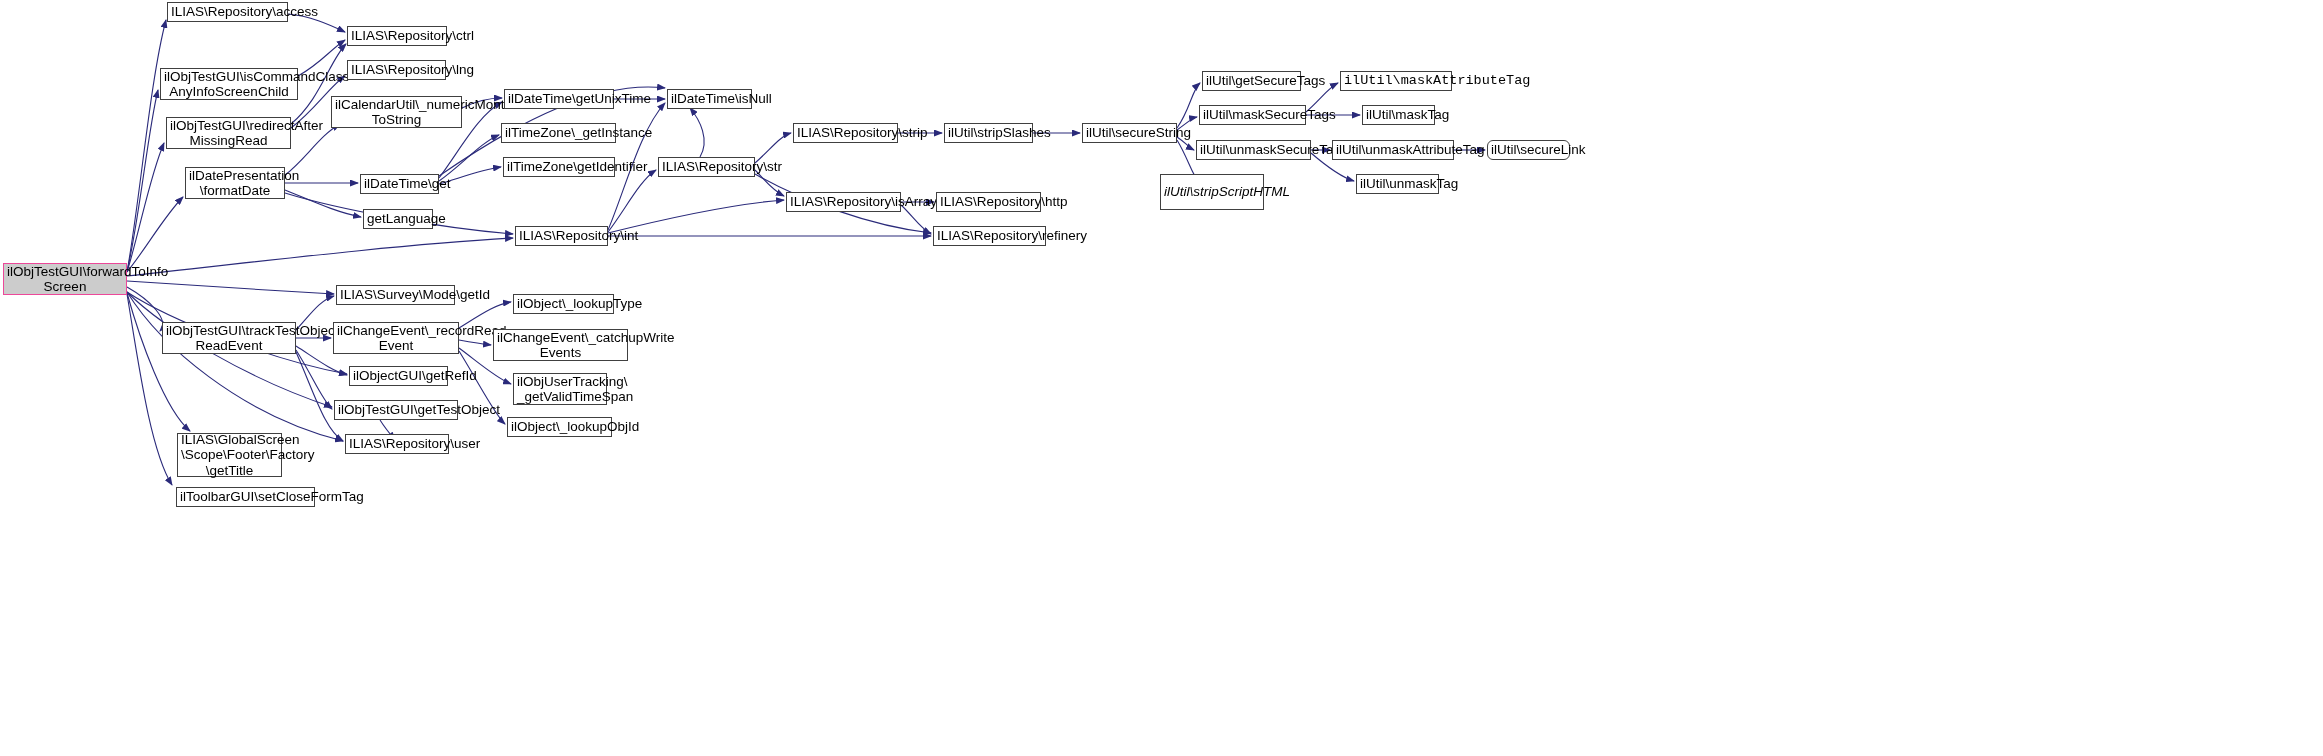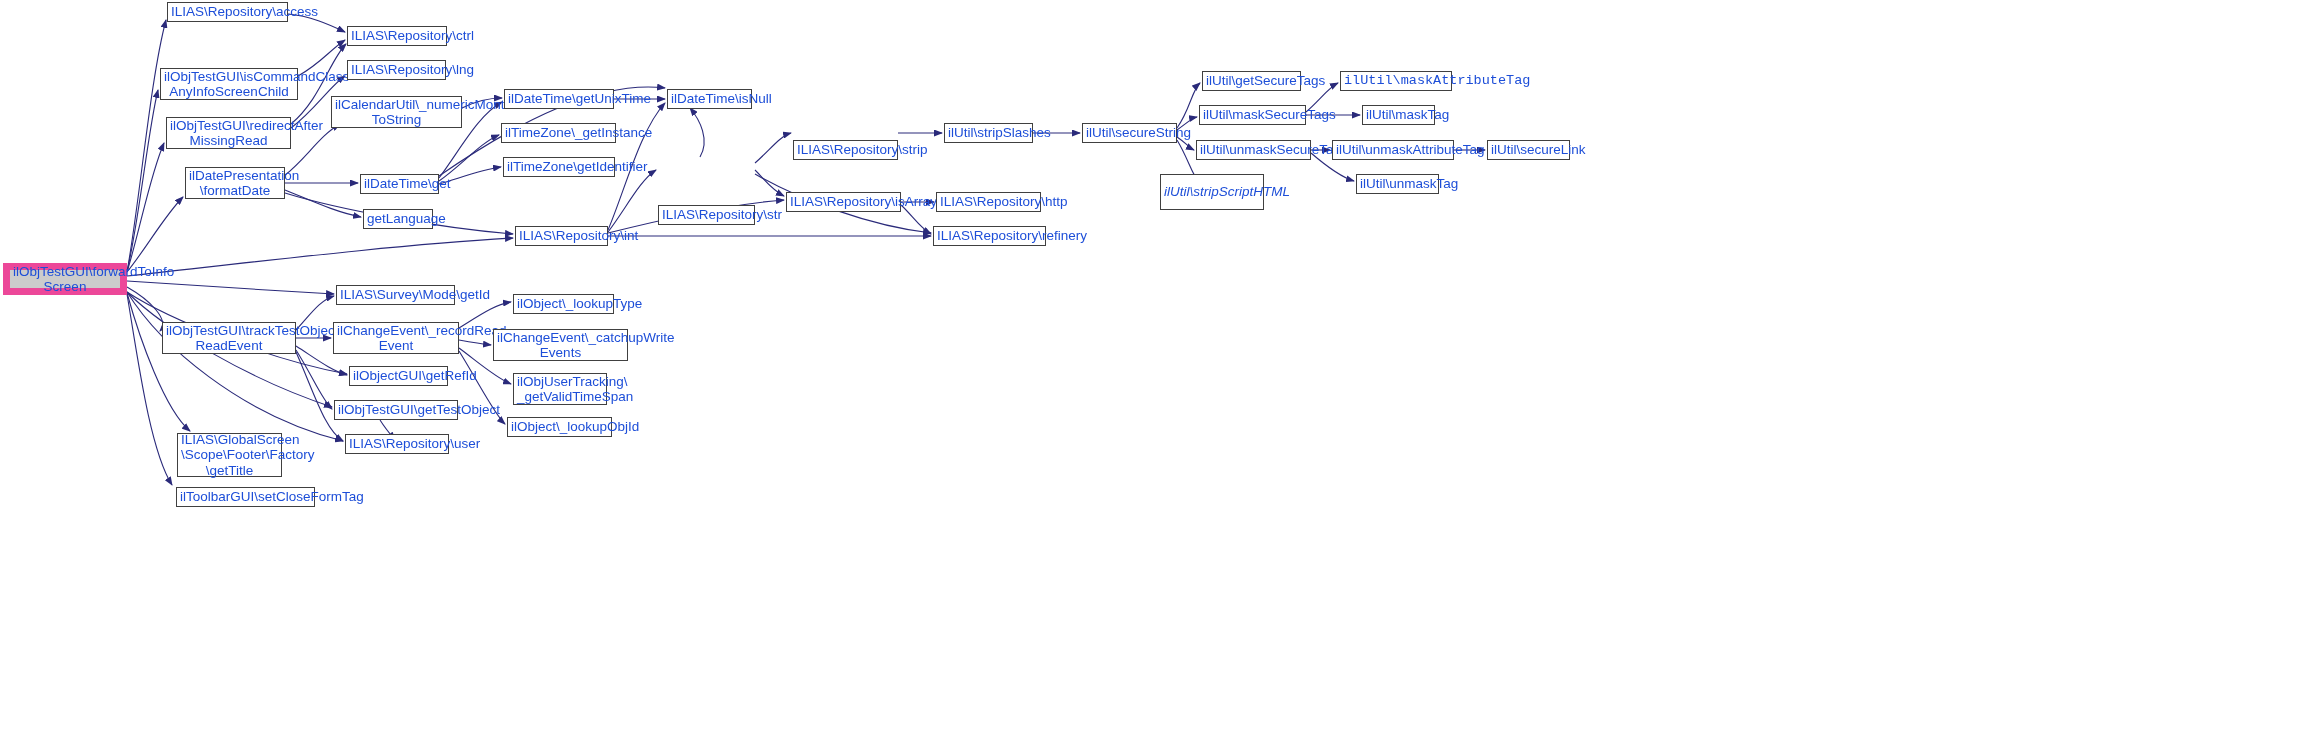--- a/index.html
+++ b/index.html
@@ -24,35 +24,35 @@
     top: 0;
     width: 2323px;
     height: 756px;
     pointer-events: none;
   }
   .node {
     position: absolute;
     box-sizing: border-box;
     border: 1px solid #404040;
     background: #ffffff;
-    color: #1d4ed8;
+    color: #000000;
     display: flex;
     align-items: center;
     justify-content: center;
     text-align: center;
     font-size: 13.5px;
     line-height: 15.5px;
     letter-spacing: 0px;
     white-space: pre-line;
     padding: 0 3px;
     overflow: visible;
   }
   .node.root {
     background: #cccccc;
-    border: 7px solid #ec4899;
+    border: 1px solid #ec4899;
   }
   .node-label {
     display: block;
     width: 100%;
     white-space: pre-line;
   }
 </style>
 </head>
 <body>
 
@@ -155,30 +155,30 @@
       <div class="node" style="left: 501px; top: 123px; width: 115px; height: 20px;"><span class="node-label">ilTimeZone\_getInstance</span></div>
       <div class="node" style="left: 503px; top: 157px; width: 112px; height: 20px;"><span class="node-label">ilTimeZone\getIdentifier</span></div>
       <div class="node" style="left: 515px; top: 226px; width: 93px; height: 20px;"><span class="node-label">ILIAS\Repository\int</span></div>
       <div class="node" style="left: 513px; top: 294px; width: 101px; height: 20px;"><span class="node-label">ilObject\_lookupType</span></div>
       <div class="node" style="left: 493px; top: 329px; width: 135px; height: 32px;"><span class="node-label">ilChangeEvent\_catchupWrite
 Events</span></div>
       <div class="node" style="left: 513px; top: 373px; width: 94px; height: 32px;"><span class="node-label">ilObjUserTracking\
 _getValidTimeSpan</span></div>
       <div class="node" style="left: 507px; top: 417px; width: 105px; height: 20px;"><span class="node-label">ilObject\_lookupObjId</span></div>
       <div class="node" style="left: 667px; top: 89px; width: 85px; height: 20px;"><span class="node-label">ilDateTime\isNull</span></div>
-      <div class="node" style="left: 658px; top: 157px; width: 97px; height: 20px; margin-top: 48px;"><span class="node-label">ILIAS\Repository\str</span></div>
-      <div class="node" style="left: 793px; top: 140px; width: 105px; height: 20px;"><span class="node-label">ILIAS\Repository\strip</span></div>
+      <div class="node" style="left: 658px; top: 157px; width: 97px; height: 20px;"><span class="node-label">ILIAS\Repository\str</span></div>
+      <div class="node" style="left: 793px; top: 123px; width: 105px; height: 20px;"><span class="node-label">ILIAS\Repository\strip</span></div>
       <div class="node" style="left: 786px; top: 192px; width: 115px; height: 20px;"><span class="node-label">ILIAS\Repository\isArray</span></div>
       <div class="node" style="left: 936px; top: 192px; width: 105px; height: 20px;"><span class="node-label">ILIAS\Repository\http</span></div>
       <div class="node" style="left: 933px; top: 226px; width: 113px; height: 20px;"><span class="node-label">ILIAS\Repository\refinery</span></div>
       <div class="node" style="left: 944px; top: 123px; width: 89px; height: 20px;"><span class="node-label">ilUtil\stripSlashes</span></div>
       <div class="node" style="left: 1082px; top: 123px; width: 95px; height: 20px;"><span class="node-label">ilUtil\secureString</span></div>
       <div class="node" style="left: 1202px; top: 71px; width: 99px; height: 20px;"><span class="node-label">ilUtil\getSecureTags</span></div>
       <div class="node" style="left: 1199px; top: 105px; width: 107px; height: 20px;"><span class="node-label">ilUtil\maskSecureTags</span></div>
       <div class="node" style="left: 1196px; top: 140px; width: 115px; height: 20px;"><span class="node-label">ilUtil\unmaskSecureTags</span></div>
       <div class="node" style="left: 1160px; top: 174px; width: 104px; height: 36px; font-style: italic;"><span class="node-label">ilUtil\stripScriptHTML</span></div>
       <div class="node" style="left: 1340px; top: 71px; width: 112px; height: 20px; font-family: Liberation Mono, monospace;"><span class="node-label">ilUtil\maskAttributeTag</span></div>
       <div class="node" style="left: 1362px; top: 105px; width: 73px; height: 20px;"><span class="node-label">ilUtil\maskTag</span></div>
       <div class="node" style="left: 1332px; top: 140px; width: 122px; height: 20px;"><span class="node-label">ilUtil\unmaskAttributeTag</span></div>
       <div class="node" style="left: 1356px; top: 174px; width: 83px; height: 20px; text-align: right;"><span class="node-label">ilUtil\unmaskTag</span></div>
-      <div class="node" style="left: 1487px; top: 140px; width: 83px; height: 20px;"><span class="node-label">ilUtil\secureLink</span></div>
+      <div class="node" style="left: 1487px; top: 140px; width: 83px; height: 20px; border-radius: 6px;"><span class="node-label">ilUtil\secureLink</span></div>
     </div>
 </div>
 
 </body></html>

